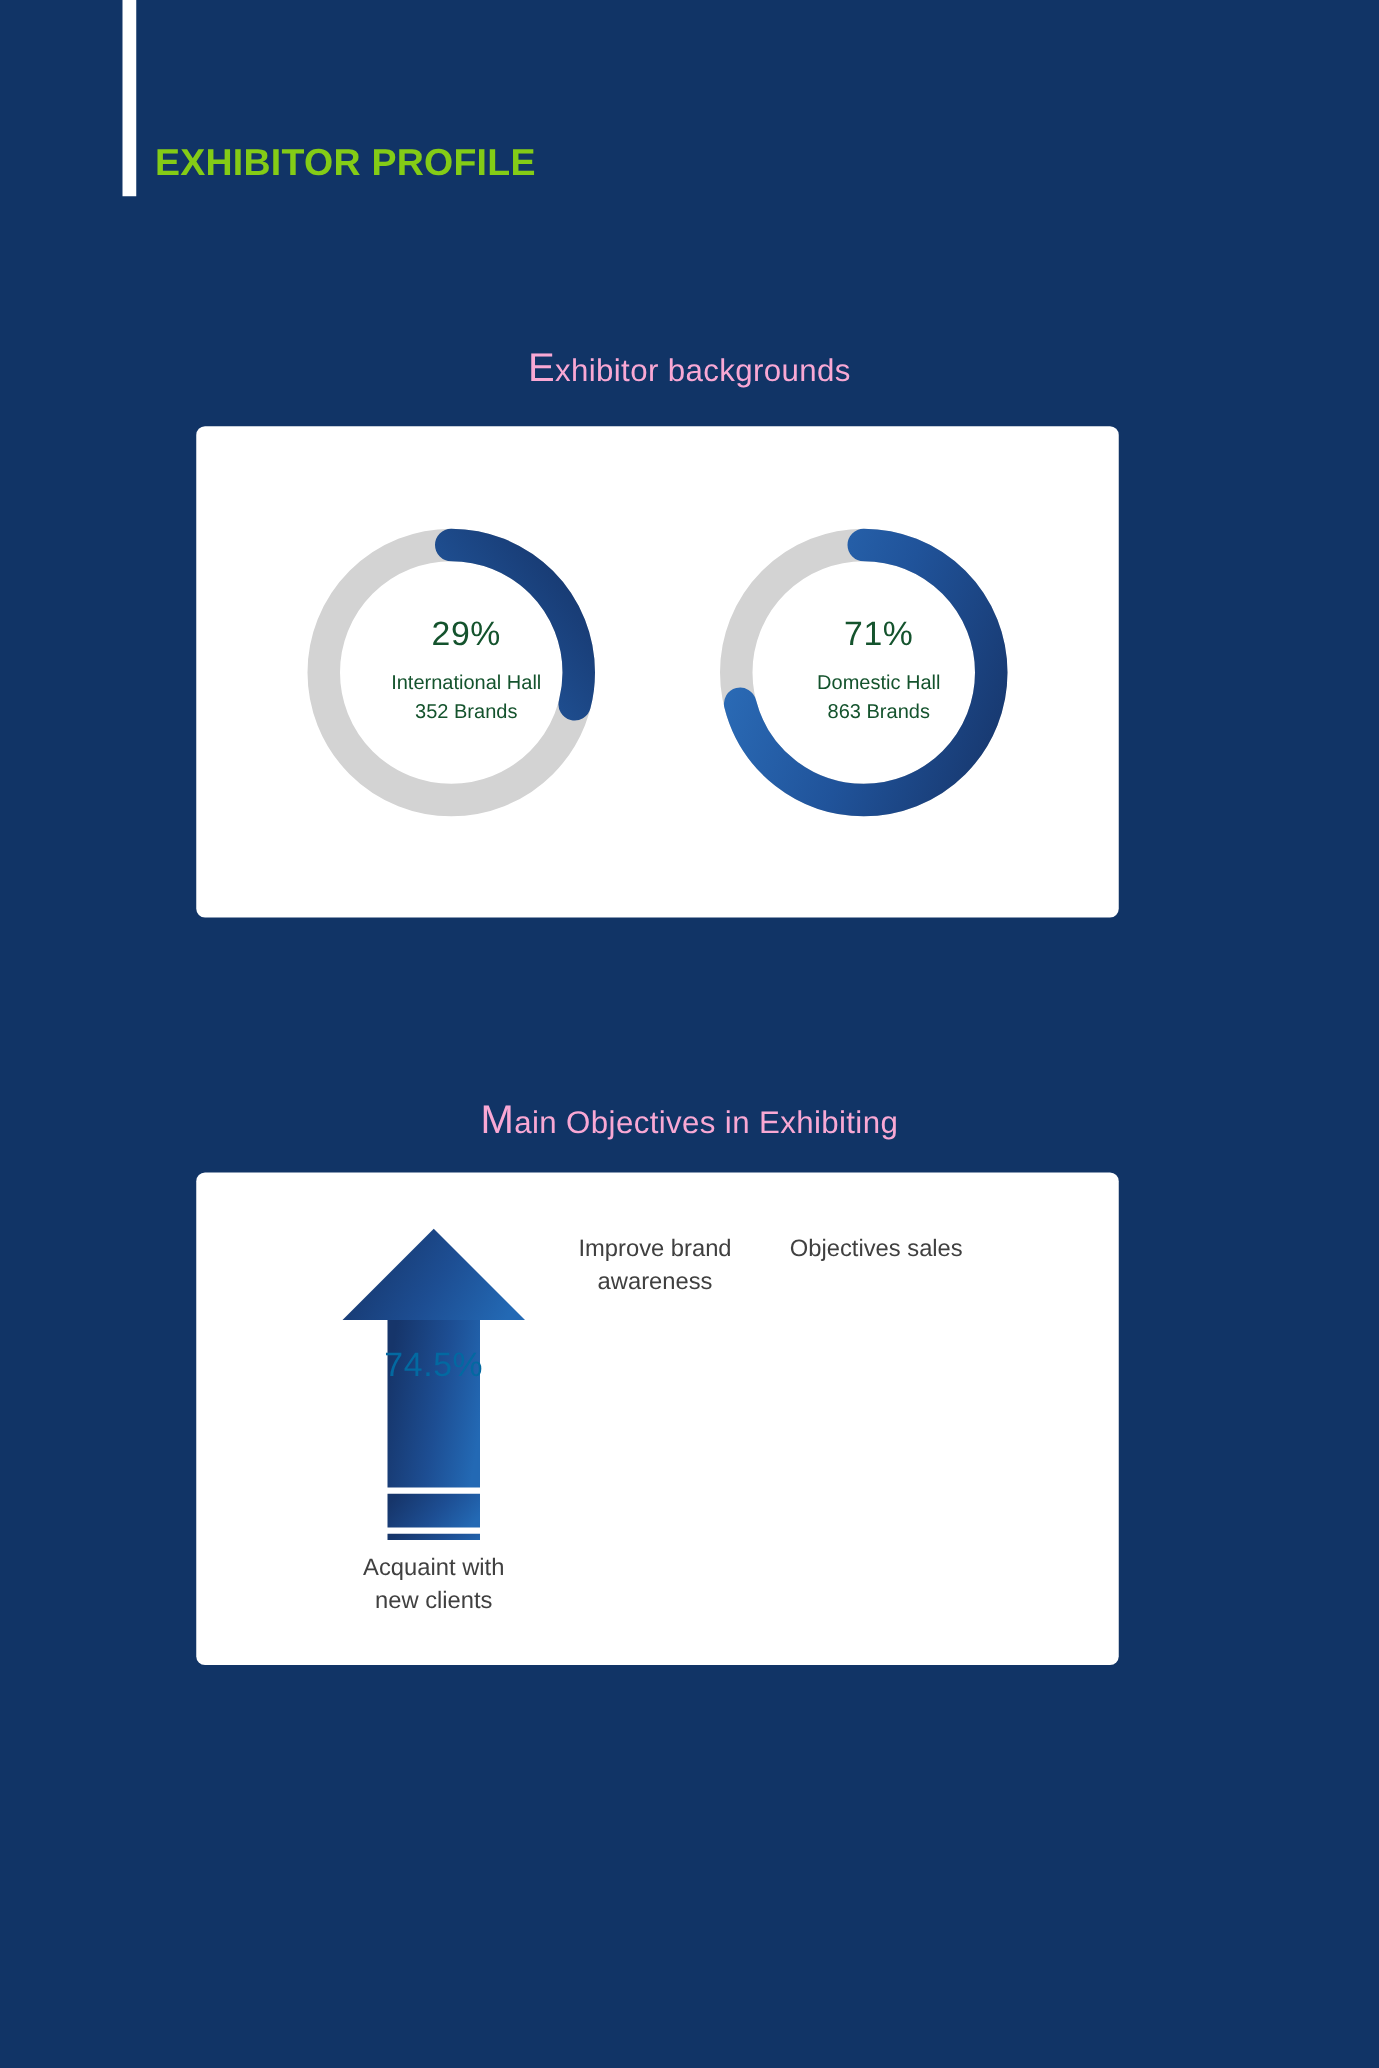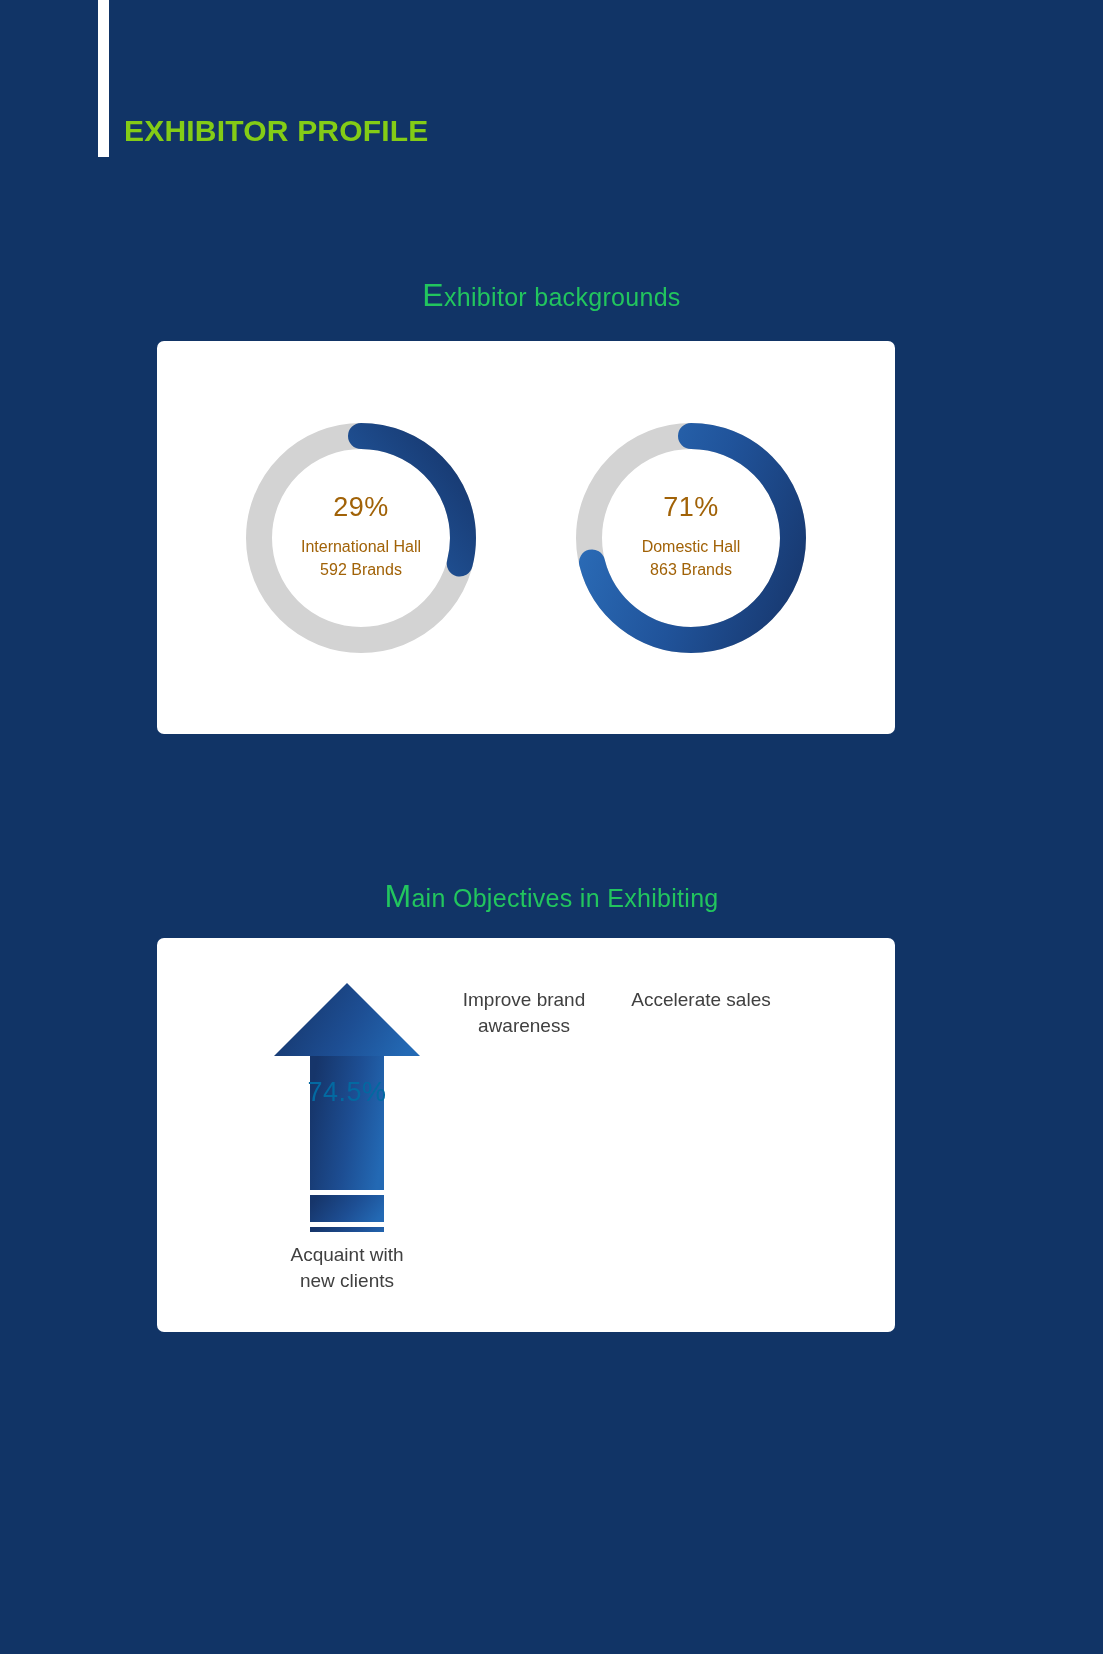--- a/index.html
+++ b/index.html
@@ -40,21 +40,21 @@
     letter-spacing: 0.2px;
     color: #84cc16;
     line-height: 1;
   }
 
   
   .section-heading {
     position: absolute;
     width: 100%;
     text-align: center;
-    color: #22c55e;
+    color: #f9a8d4;
     font-size: 25px;
     font-weight: 400;
     letter-spacing: 0.3px;
   }
   .section-heading .cap {
     font-size: 32px;
     line-height: 0;
     vertical-align: baseline;
   }
   #heading-backgrounds { top: 283px; }
@@ -94,29 +94,29 @@
     width: 252px;
     height: 252px;
   }
   .donut svg {
     display: block;
     width: 252px;
     height: 252px;
   }
   .donut-center {
     position: absolute;
-    left: 0;
+    left: 12px;
     top: 0;
     width: 252px;
     height: 252px;
     display: flex;
     flex-direction: column;
     align-items: center;
     justify-content: center;
-    color: #a16207;
+    color: #14532d;
     text-align: right;
     pointer-events: none;
   }
   .donut-pct {
     font-size: 27px;
     line-height: 1;
     margin-bottom: 14px;
     letter-spacing: 0.5px;
   }
   .donut-label {
@@ -196,21 +196,21 @@
             <stop offset="55%" stop-color="#21569c"></stop>
             <stop offset="100%" stop-color="#17386f"></stop>
           </linearGradient>
         </defs>
         <circle cx="126" cy="126" r="102" fill="none" stroke="#d3d3d3" stroke-width="26"></circle>
         <circle cx="126" cy="126" r="102" fill="none" stroke="url(#dgrad1)" stroke-width="26" stroke-linecap="round" stroke-dasharray="185.9 455.0" transform="rotate(-90 126 126)"></circle>
       </svg>
       <div class="donut-center">
         <div class="donut-pct">29%</div>
         <div class="donut-label">International Hall</div>
-        <div class="donut-label">592 Brands</div>
+        <div class="donut-label">352 Brands</div>
       </div>
     </div>
 
     <div class="donut">
       <svg viewBox="0 0 252 252">
         <defs>
           <linearGradient id="dgrad2" x1="0.55" y1="0" x2="0.2" y2="1">
             <stop offset="0%" stop-color="#2a6ab5"></stop>
             <stop offset="50%" stop-color="#20539a"></stop>
             <stop offset="100%" stop-color="#183a72"></stop>
@@ -256,17 +256,17 @@
       <div class="arrow-label">Acquaint with
 new clients</div>
     </div>
 
     <div class="arrow-item" id="arrow-item-1">
       <div class="arrow-label">Improve brand
 awareness</div>
     </div>
 
     <div class="arrow-item" id="arrow-item-2">
-      <div class="arrow-label">Accelerate sales</div>
+      <div class="arrow-label">Objectives sales</div>
     </div>
 
   </div>
 </div>
 
 </body></html>

